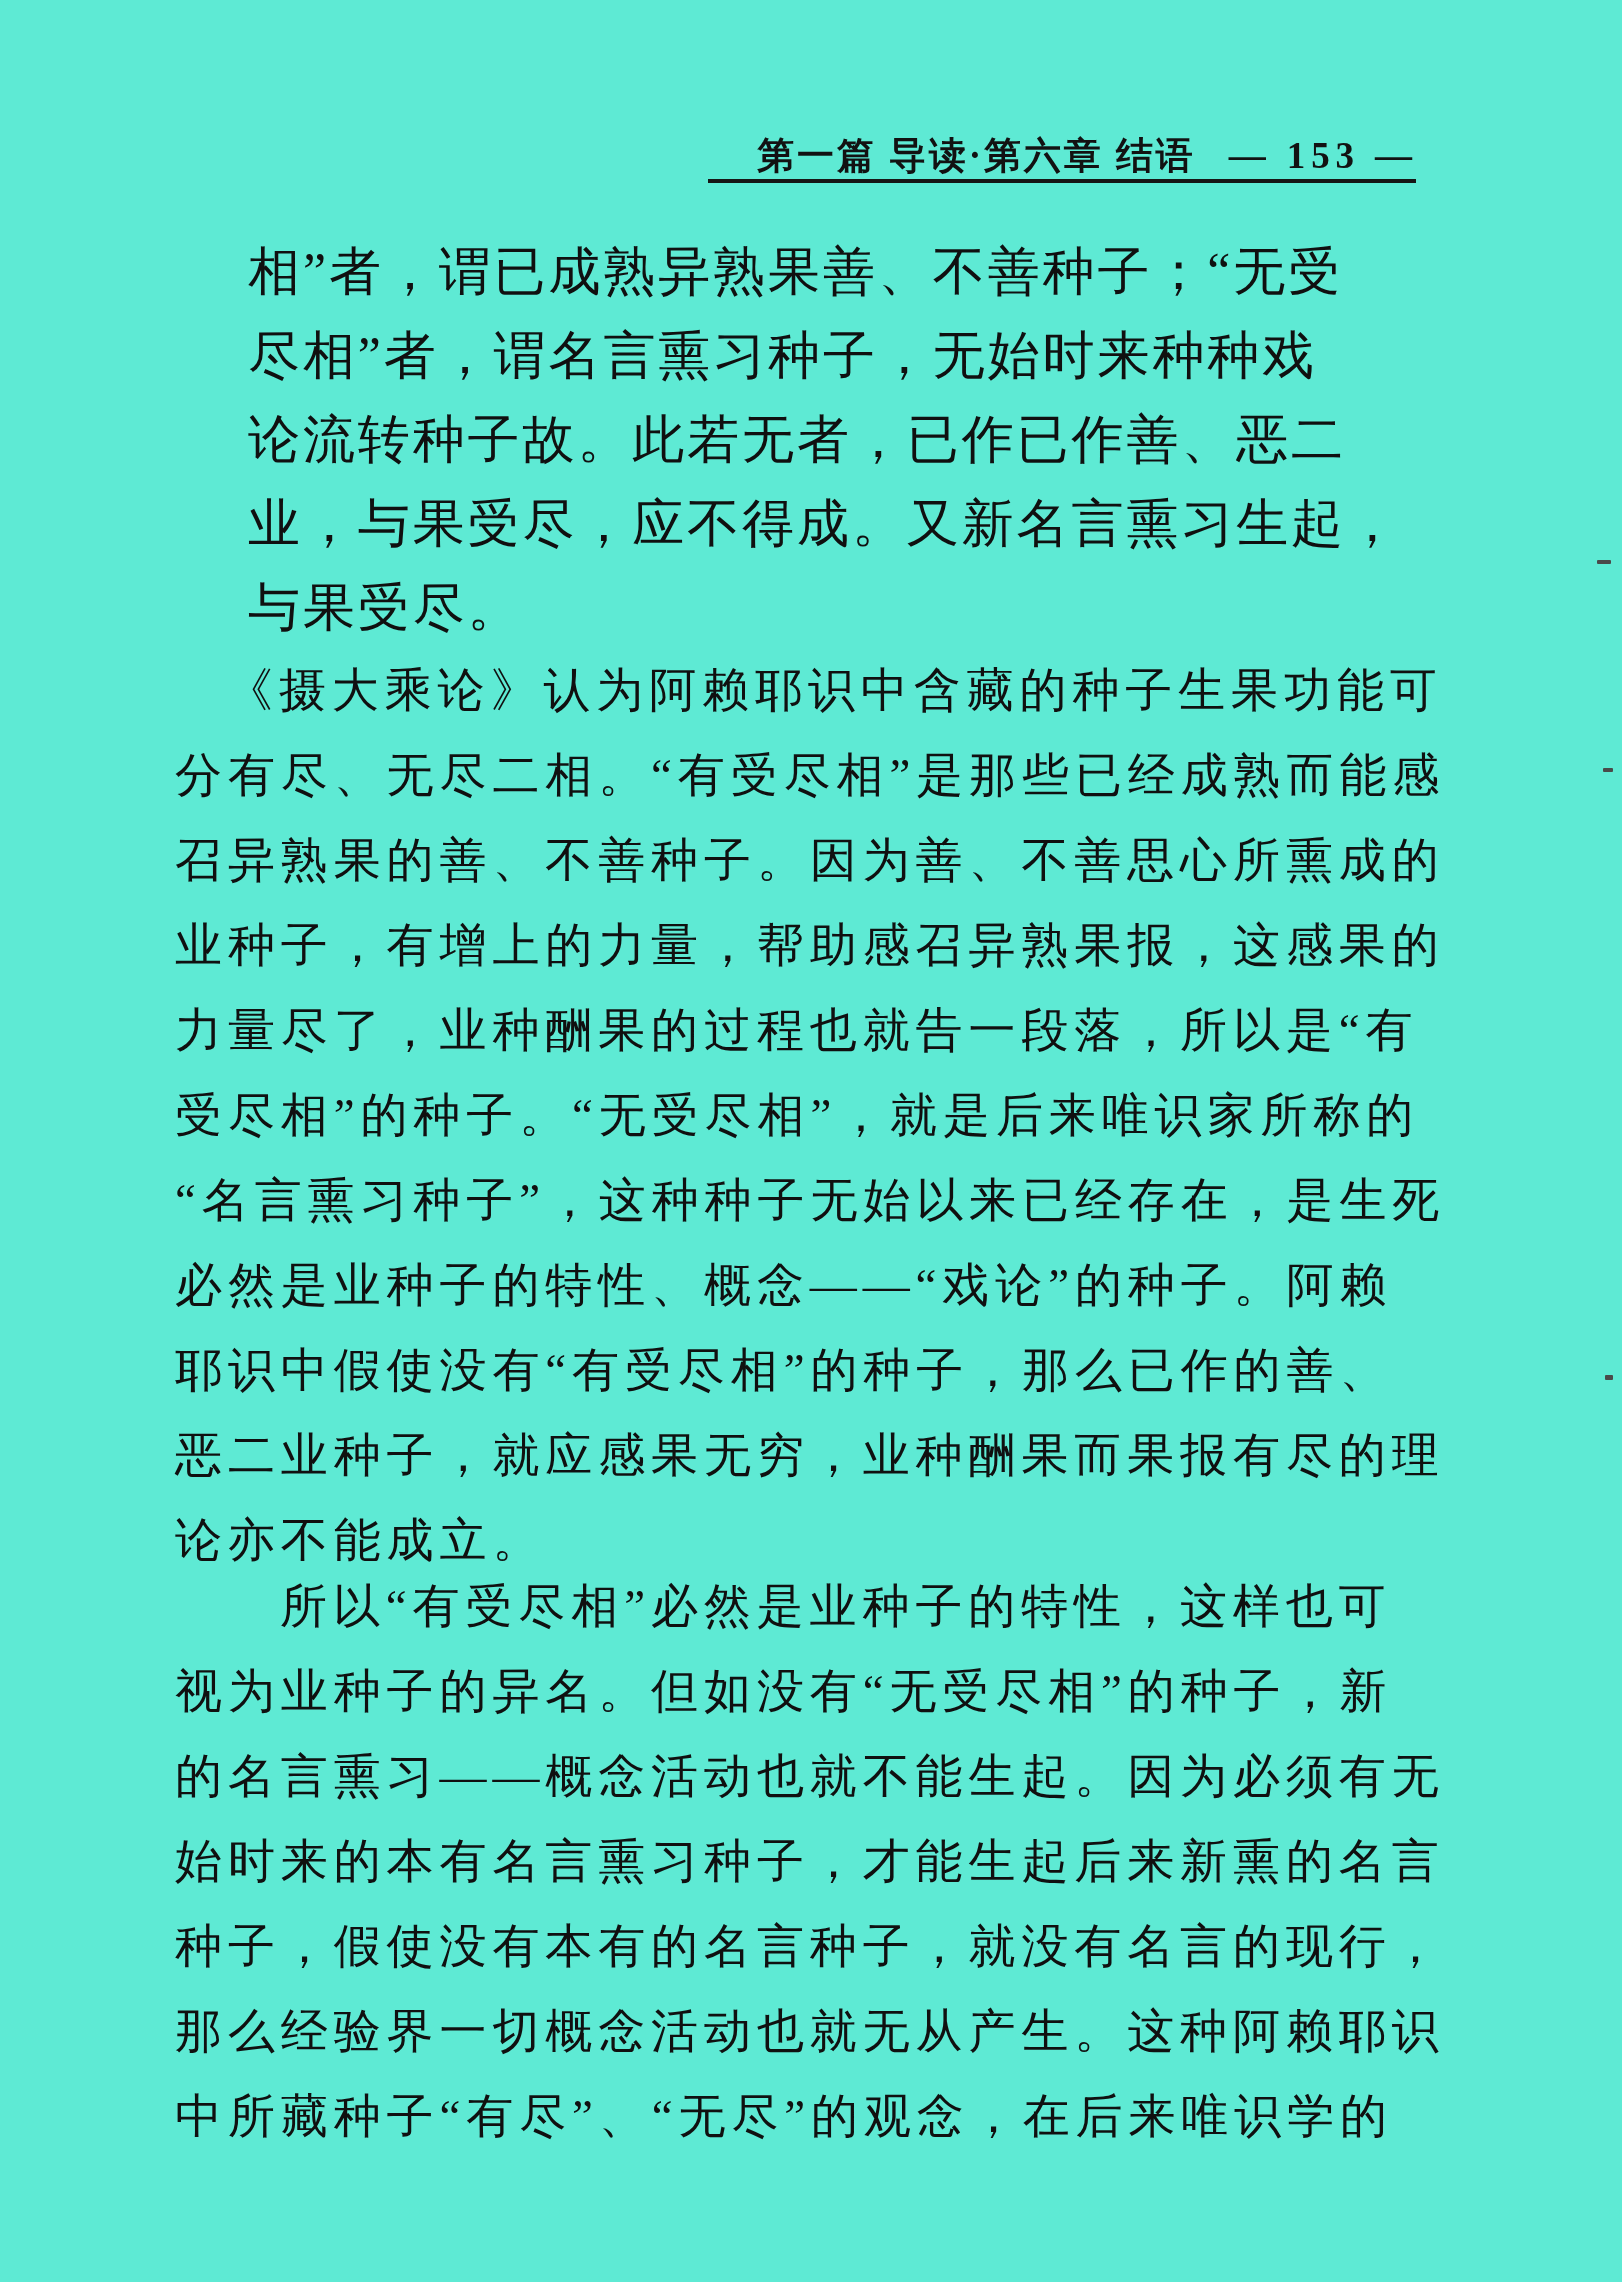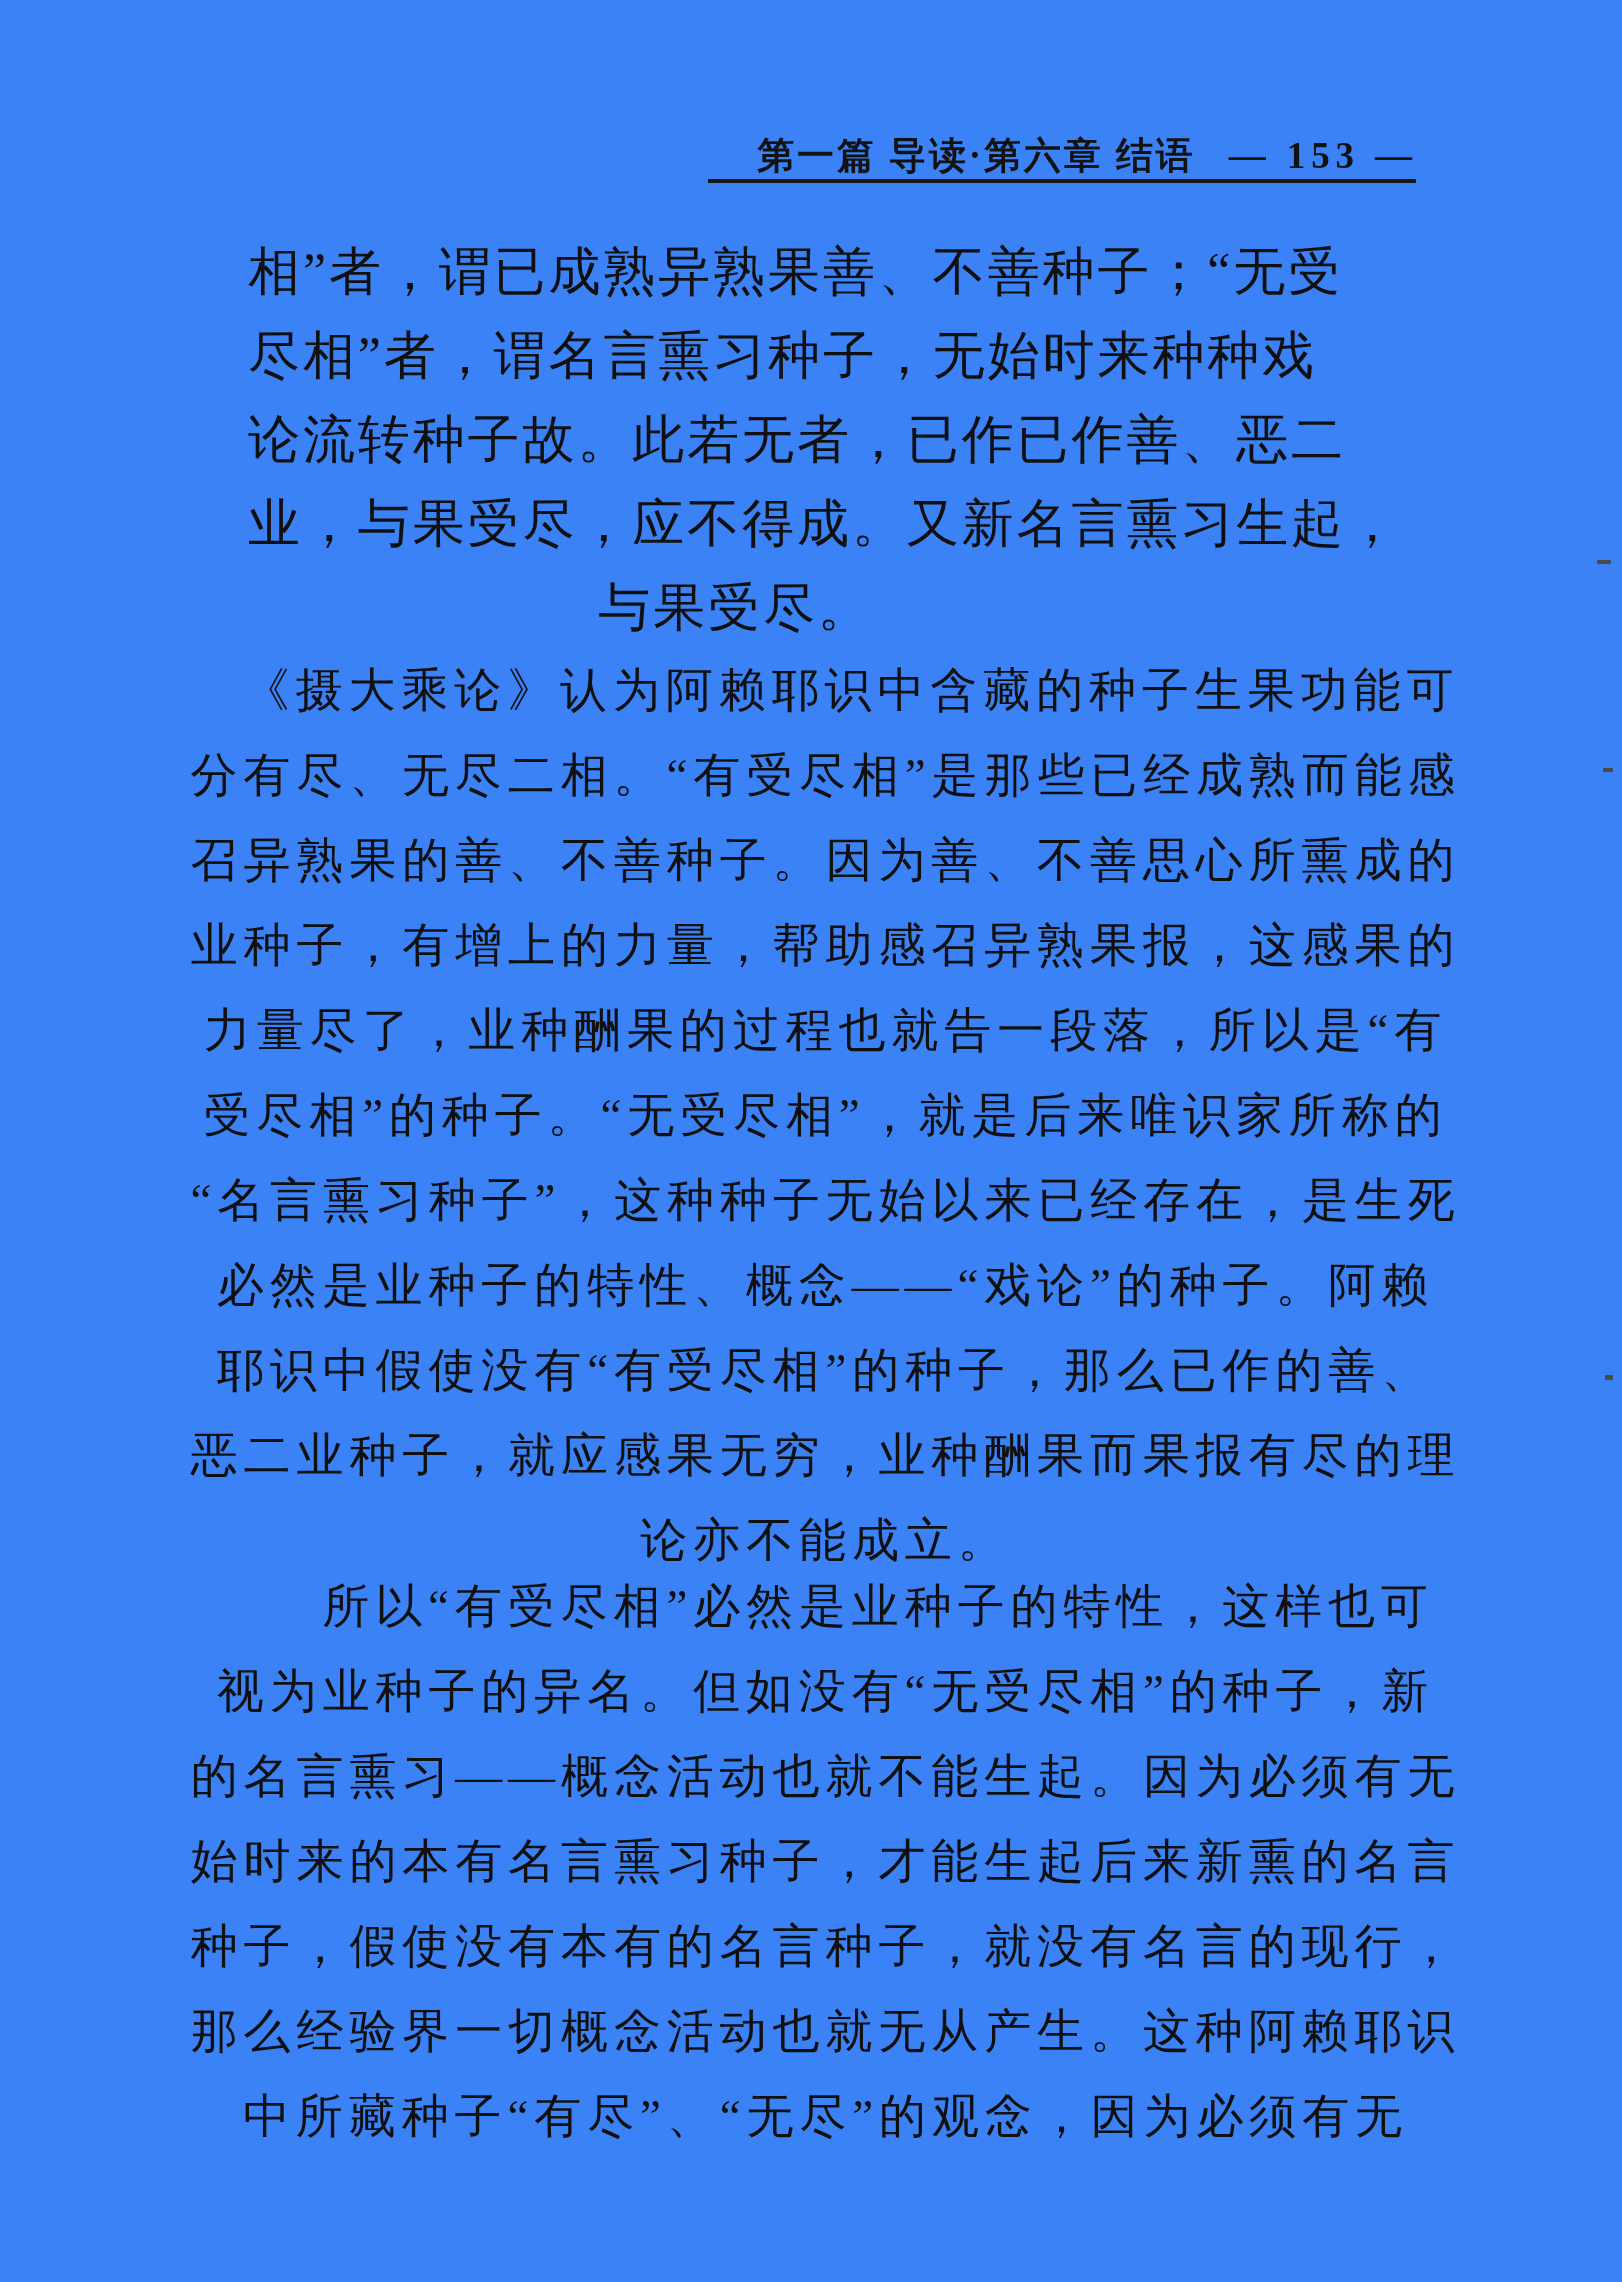--- a/index.html
+++ b/index.html
@@ -1,23 +1,22 @@
 <!DOCTYPE html>
 <html><head>
 <meta charset="utf-8">
 <style>
   html,body{margin:0;padding:0;background:#d8d8d8;}
   .page{
     position:relative;
     width:1623px;height:2282px;
-    background:#3b82f6;
+    background:#5eead4;
     overflow:hidden;
     font-family:"Liberation Serif","DejaVu Serif",serif;
     color:#141414;
-    text-align:center;
   }
   
   .running-head{
     position:absolute;
     top:131px;right:205px;
     font-size:37px;font-weight:bold;
     letter-spacing:2.9px;
     white-space:nowrap;
     color:#121212;
   }
@@ -88,21 +87,21 @@
     <div class="bline">论亦不能成立。</div>
   </section>
 
   <section class="para para2">
     <div class="bline indent-2">所以“有受尽相”必然是业种子的特性，这样也可</div>
     <div class="bline">视为业种子的异名。但如没有“无受尽相”的种子，新</div>
     <div class="bline">的名言熏习——概念活动也就不能生起。因为必须有无</div>
     <div class="bline">始时来的本有名言熏习种子，才能生起后来新熏的名言</div>
     <div class="bline">种子，假使没有本有的名言种子，就没有名言的现行，</div>
     <div class="bline">那么经验界一切概念活动也就无从产生。这种阿赖耶识</div>
-    <div class="bline">中所藏种子“有尽”、“无尽”的观念，因为必须有无</div>
+    <div class="bline">中所藏种子“有尽”、“无尽”的观念，在后来唯识学的</div>
   </section>
 
   <div class="speck" style="left:1597px;top:560px;width:13.7px;height:3.9px;"></div>
   <div class="speck" style="left:1603px;top:768px;width:9.8px;height:3.9px;"></div>
   <div class="speck" style="left:1605px;top:1375px;width:7.8px;height:4.9px;"></div>
 
 </div>
 
 
 </body></html>

